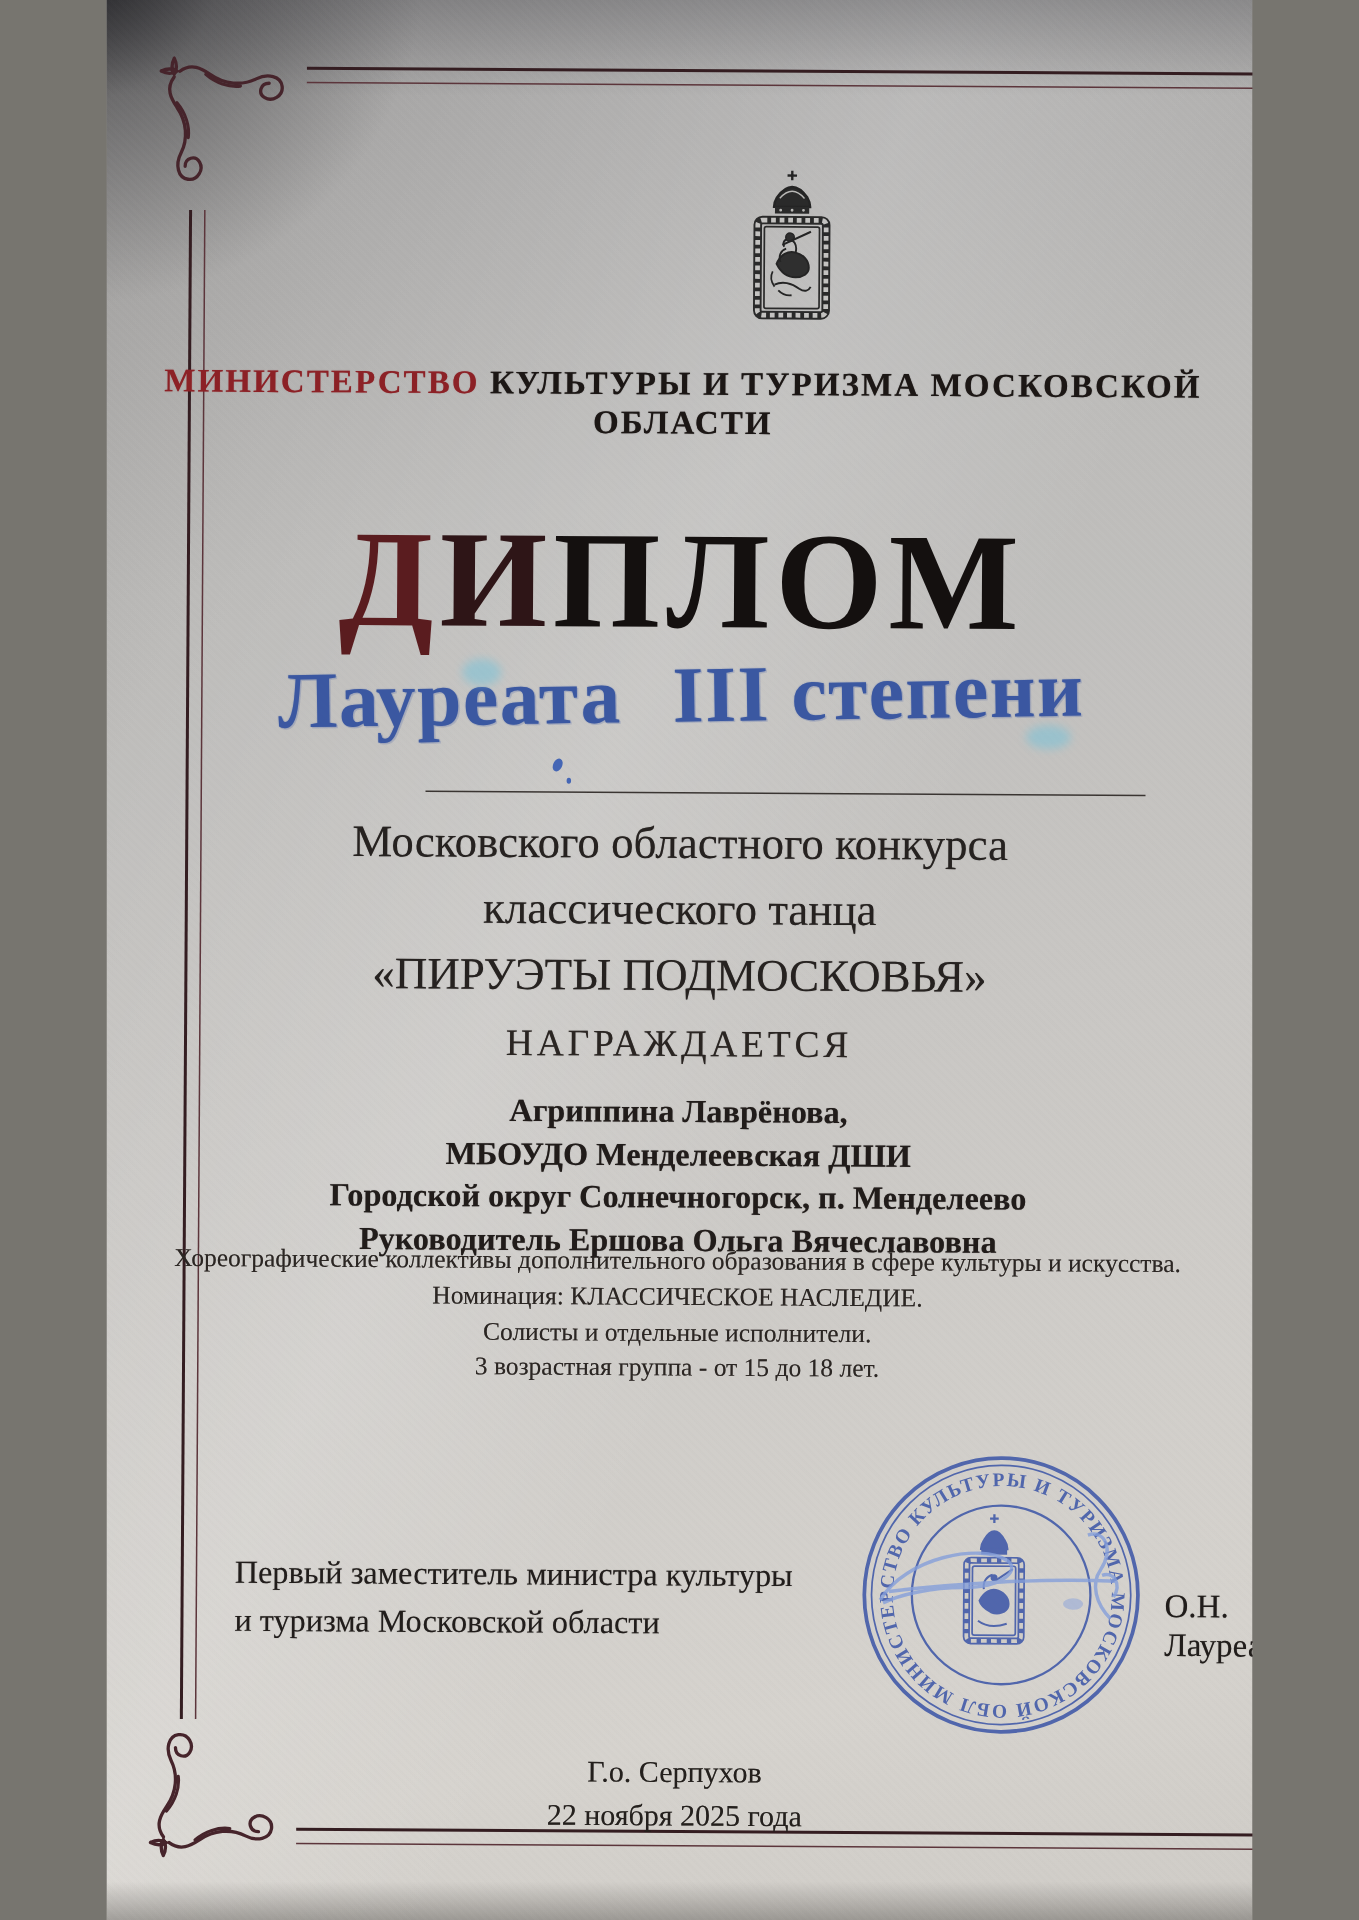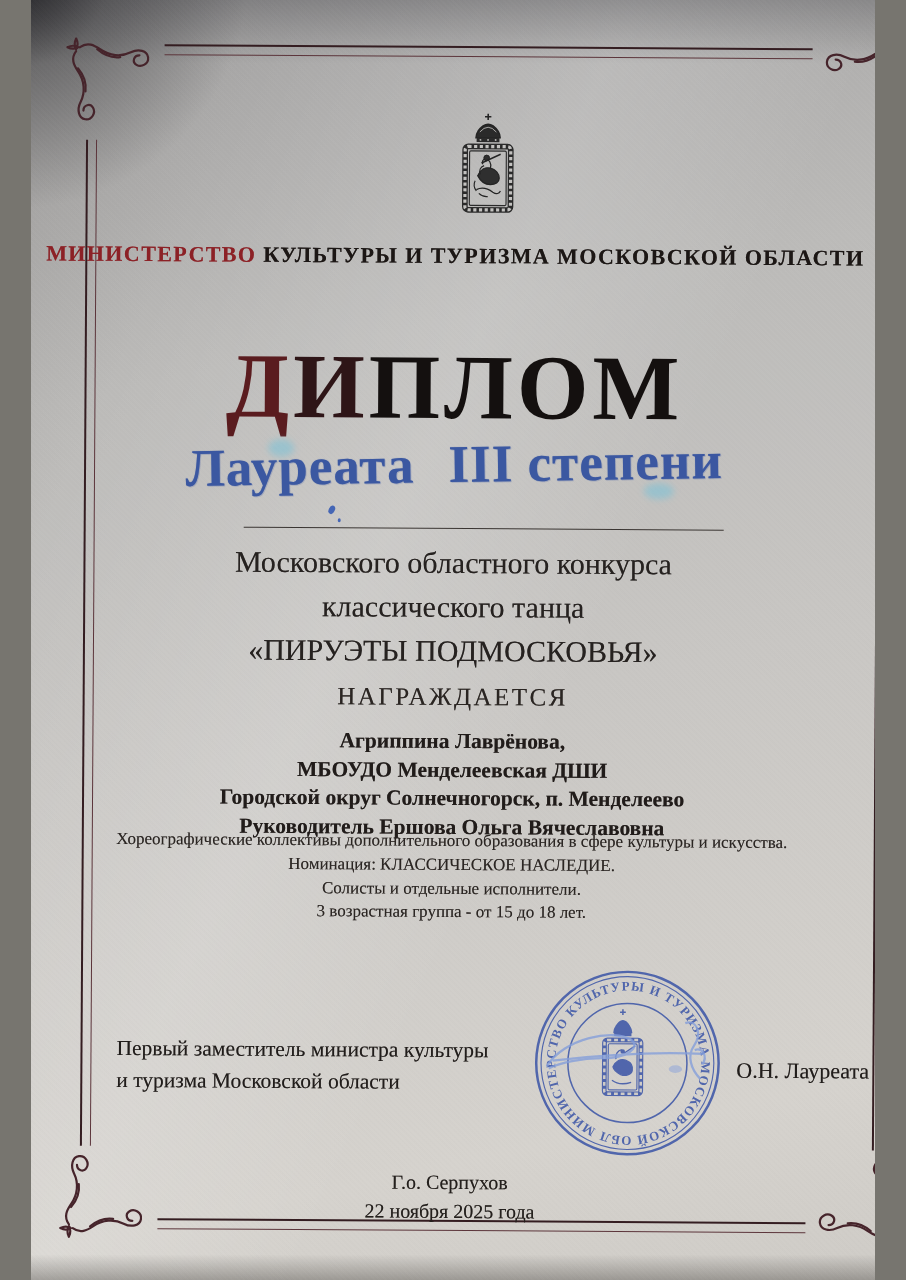--- a/index.html
+++ b/index.html
@@ -1,16 +1,16 @@
 <!DOCTYPE html>
 <html><head>
 <meta charset="utf-8">
 <style>
   html,body{margin:0;padding:0;background:#77756f;}
-  .stage{width:844px;height:1280px;overflow:hidden;position:relative;margin:0 auto;
+  .stage{width:764px;height:1280px;overflow:hidden;position:relative;margin:0 auto;
          font-family:"Liberation Serif","DejaVu Serif",serif;}
   .paper{position:absolute;inset:0;
     background:
       radial-gradient(circle at -2% -2%, rgba(18,18,22,0.85), rgba(18,18,22,0.35) 6%, rgba(18,18,22,0) 15%),
       linear-gradient(180deg, rgba(40,40,46,0.28), rgba(40,40,46,0) 5%),
       linear-gradient(0deg, rgba(55,52,48,0.35), rgba(55,52,48,0) 2%),
       linear-gradient(115deg, rgba(120,118,116,0.25) 0%, rgba(255,255,255,0) 18%, rgba(255,255,255,0.16) 42%, rgba(255,255,255,0) 60%),
       linear-gradient(168deg, #a3a2a2 0%, #bcbbb9 28%, #c9c7c4 55%, #d6d3ce 86%, #cfccc7 100%);
   }
   .paper::after{content:"";position:absolute;inset:0;pointer-events:none;opacity:.5;

